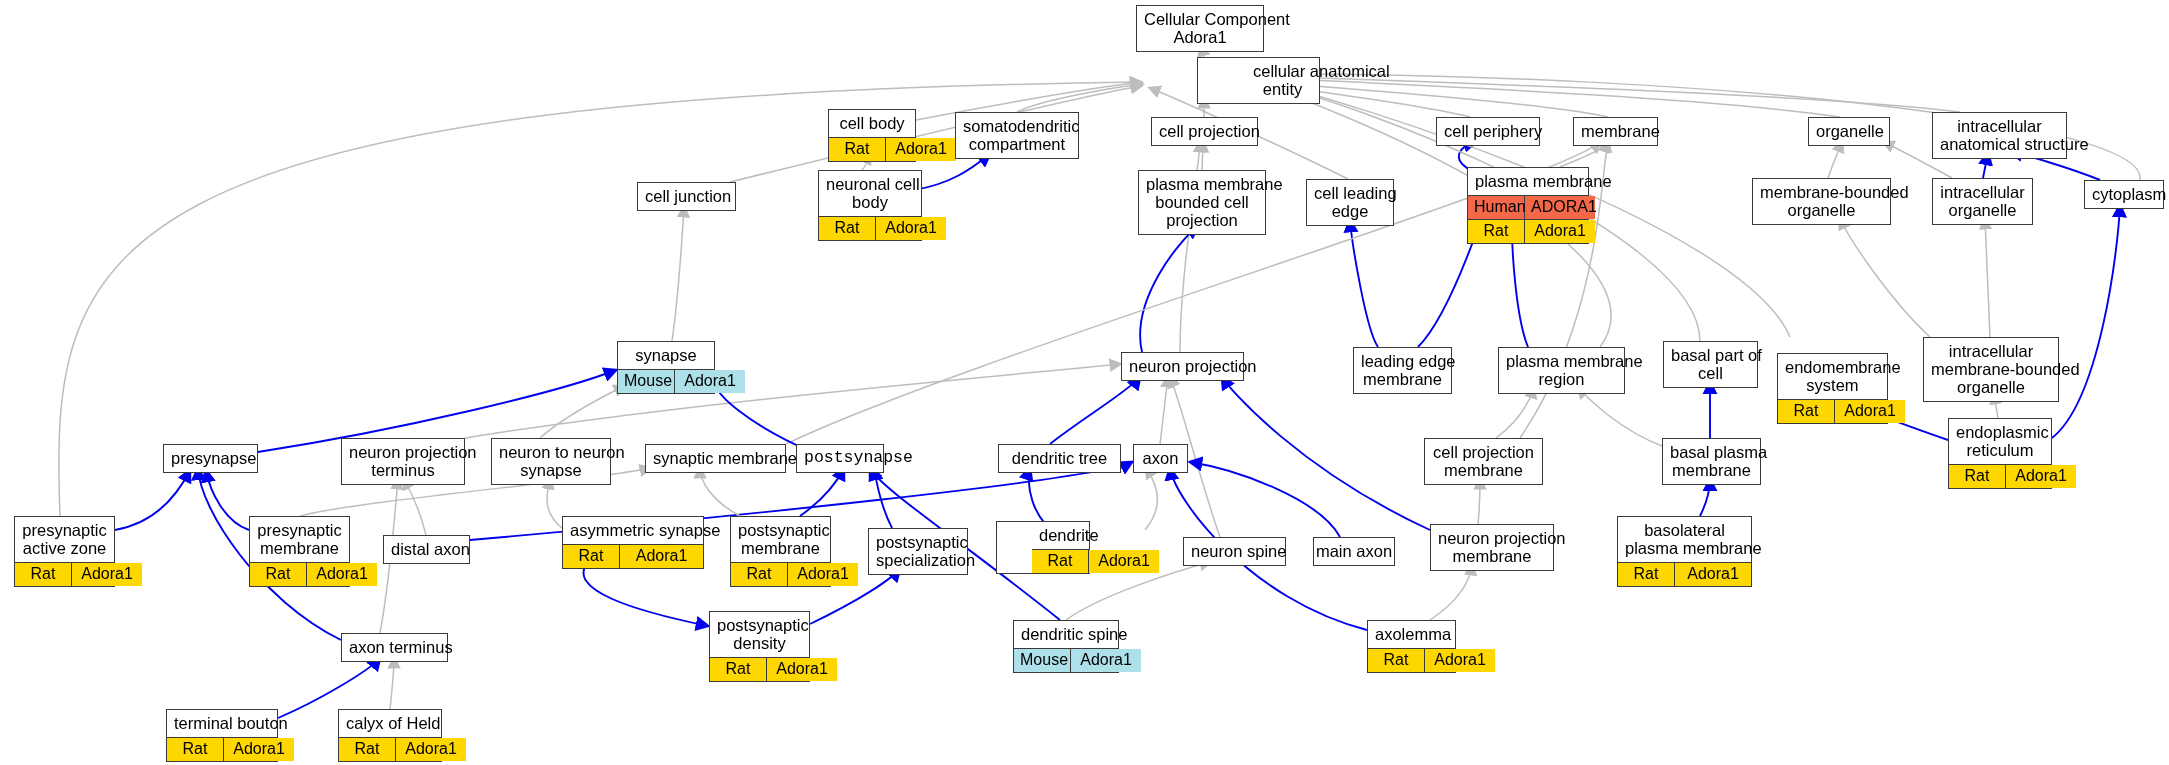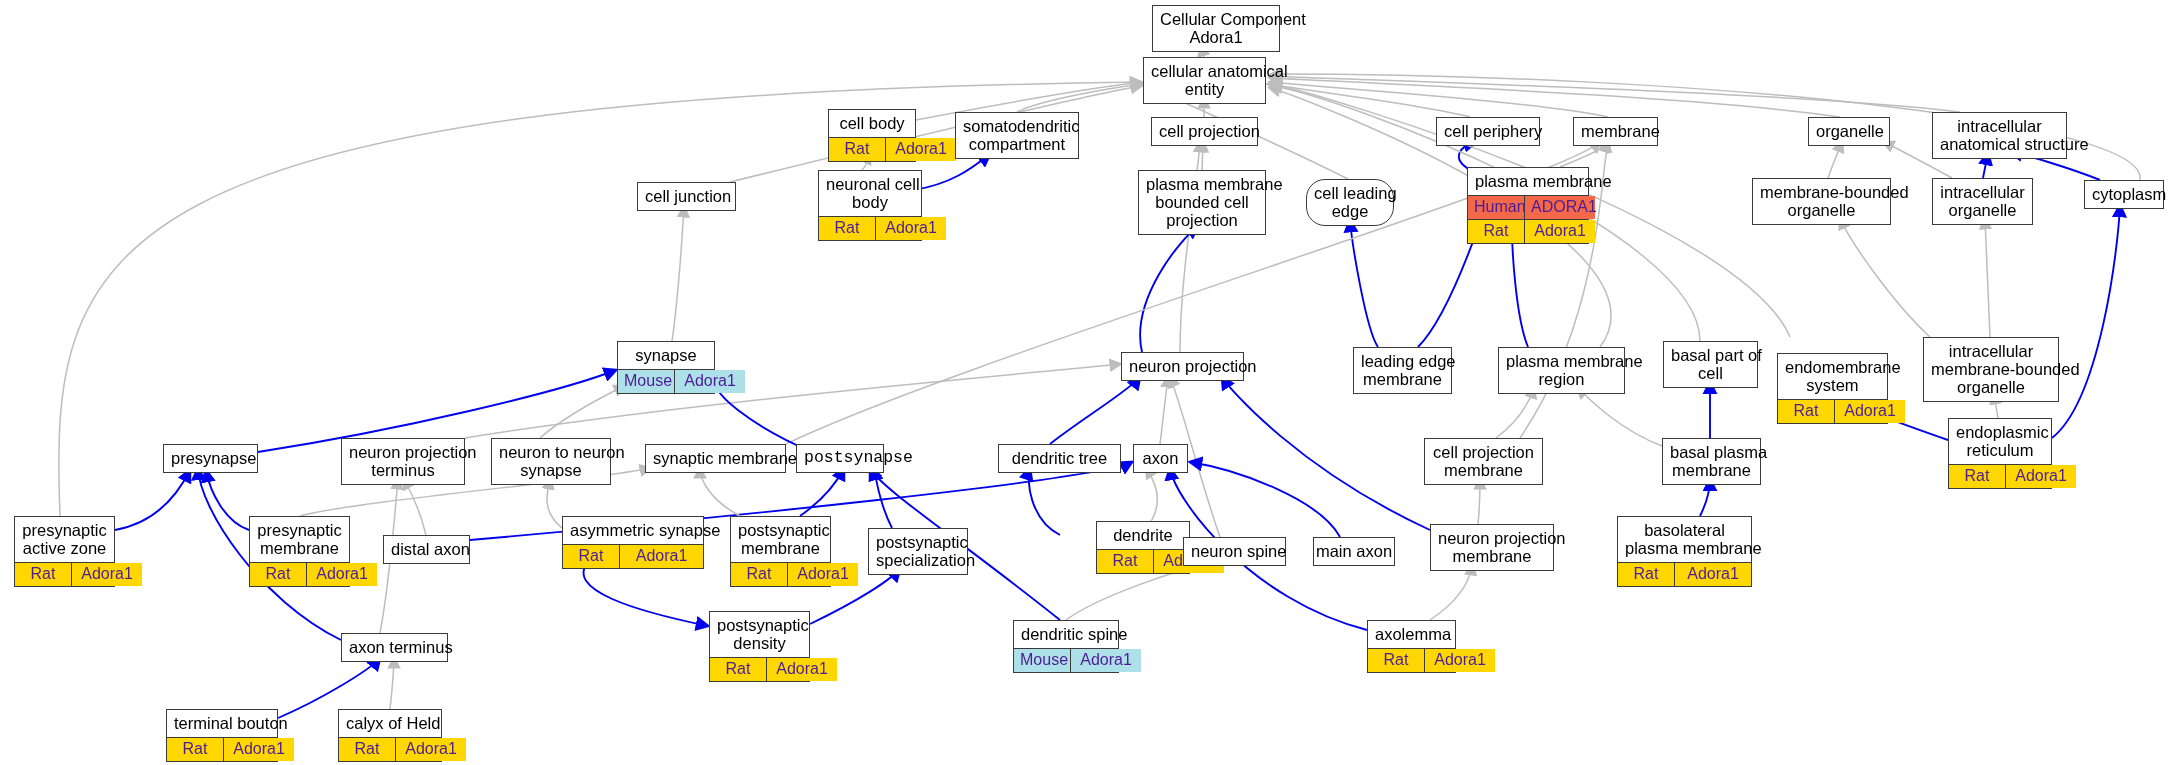--- a/index.html
+++ b/index.html
@@ -6,21 +6,21 @@
   html,body{margin:0;padding:0;background:#ffffff;}
   body{font-family:"Liberation Sans",sans-serif;}
   #canvas{position:relative;width:2169px;height:765px;overflow:hidden;background:#fff;}
   #edges{position:absolute;left:0;top:0;width:2169px;height:765px;}
   .node{position:absolute;box-sizing:border-box;border:1.6px solid #3a3a3a;background:#ffffff;
         display:flex;flex-direction:column;align-items:stretch;z-index:5;}
   .node .title{font-size:16.5px;line-height:18px;color:#000;text-align:center;
         padding:4px 7px 5px 7px;white-space:pre;}
   .node .genes{display:flex;border-top:1.6px solid #3a3a3a;}
   .node .genes .sp,.node .genes .gn{font-size:16px;line-height:18px;text-align:center;
-        padding:2px 6px 3px 6px;color:#4c1d95;white-space:nowrap;}
+        padding:2px 6px 3px 6px;color:#000000;white-space:nowrap;}
   .node .genes .sp{border-right:1.6px solid #3a3a3a;min-width:44px;}
   .node .genes .gn{flex:1;min-width:58px;}
   .node .grow{display:flex;}
   .node .grow + .grow{border-top:1.6px solid #3a3a3a;}
   .yellow{background:#ffd700;}
   .cyan{background:#ade0e8;}
   .orange{background:#f4684a;}
 </style>
 </head>
 <body>
@@ -104,25 +104,25 @@
         <path d="M810,624 C860,600 890,580 900,569" stroke="#0000ee" stroke-width="1.9" fill="none" marker-end="url(#ah-blue)"></path>
         <path d="M1066,620 C1100,595 1180,570 1210,562" stroke="#bdbdbd" stroke-width="1.5" fill="none" marker-end="url(#ah-gray)"></path>
         <path d="M1060,620 C960,540 880,488 870,468" stroke="#0000ee" stroke-width="1.9" fill="none" marker-end="url(#ah-blue)"></path>
         <path d="M1430,620 C1460,600 1470,580 1472,565" stroke="#bdbdbd" stroke-width="1.5" fill="none" marker-end="url(#ah-gray)"></path>
         <path d="M1367,630 C1250,600 1175,500 1170,468" stroke="#0000ee" stroke-width="1.9" fill="none" marker-end="url(#ah-blue)"></path>
         <path d="M278,718 C320,700 370,670 380,658" stroke="#0000ee" stroke-width="1.9" fill="none" marker-end="url(#ah-blue)"></path>
         <path d="M390,709 C392,690 394,672 394,658" stroke="#bdbdbd" stroke-width="1.5" fill="none" marker-end="url(#ah-gray)"></path>
       </g>
   </svg>
   <div id="node-layer">
-      <div class="node" style="left: 1136px; top: 5px; width: 128px; min-height: 39px; margin-left: 16px;">
+      <div class="node" style="left: 1136px; top: 5px; width: 128px; min-height: 39px;">
         <div class="title">Cellular Component
 Adora1</div>
       </div>
-      <div class="node" style="left: 1143px; top: 57px; width: 123px; min-height: 39px;">
+      <div class="node" style="left: 1197px; top: 57px; width: 123px; min-height: 39px; padding-left: 48px;">
         <div class="title">cellular anatomical
 entity</div>
       </div>
       <div class="node" style="left: 828px; top: 109px; width: 88px; min-height: 43px;">
         <div class="title">cell body</div>
         <div class="genes" style="flex-direction: column;">
           <div class="grow">
             <div class="sp yellow">Rat</div>
             <div class="gn yellow">Adora1</div>
           </div>
@@ -162,21 +162,21 @@
         </div>
       </div>
       <div class="node" style="left: 637px; top: 182px; width: 99px; min-height: 23px;">
         <div class="title">cell junction</div>
       </div>
       <div class="node" style="left: 1138px; top: 170px; width: 128px; min-height: 55px;">
         <div class="title">plasma membrane
 bounded cell
 projection</div>
       </div>
-      <div class="node" style="left: 1306px; top: 179px; width: 88px; min-height: 39px; border-radius: 19px;">
+      <div class="node" style="left: 1306px; top: 179px; width: 88px; min-height: 39px;">
         <div class="title">cell leading
 edge</div>
       </div>
       <div class="node" style="left: 1467px; top: 167px; width: 122px; min-height: 58px;">
         <div class="title">plasma membrane</div>
         <div class="genes" style="flex-direction: column;">
           <div class="grow">
             <div class="sp orange">Human</div>
             <div class="gn orange">ADORA1</div>
           </div>
@@ -313,21 +313,21 @@
           <div class="grow">
             <div class="sp yellow">Rat</div>
             <div class="gn yellow">Adora1</div>
           </div>
         </div>
       </div>
       <div class="node" style="left: 868px; top: 528px; width: 100px; min-height: 39px;">
         <div class="title">postsynaptic
 specialization</div>
       </div>
-      <div class="node" style="left: 1096px; top: 521px; width: 94px; min-height: 43px;">
+      <div class="node" style="left: 996px; top: 521px; width: 94px; min-height: 43px; padding-left: 35px;">
         <div class="title">dendrite</div>
         <div class="genes" style="flex-direction: column;">
           <div class="grow">
             <div class="sp yellow">Rat</div>
             <div class="gn yellow">Adora1</div>
           </div>
         </div>
       </div>
       <div class="node" style="left: 1183px; top: 537px; width: 103px; min-height: 23px;">
         <div class="title">neuron spine</div>

